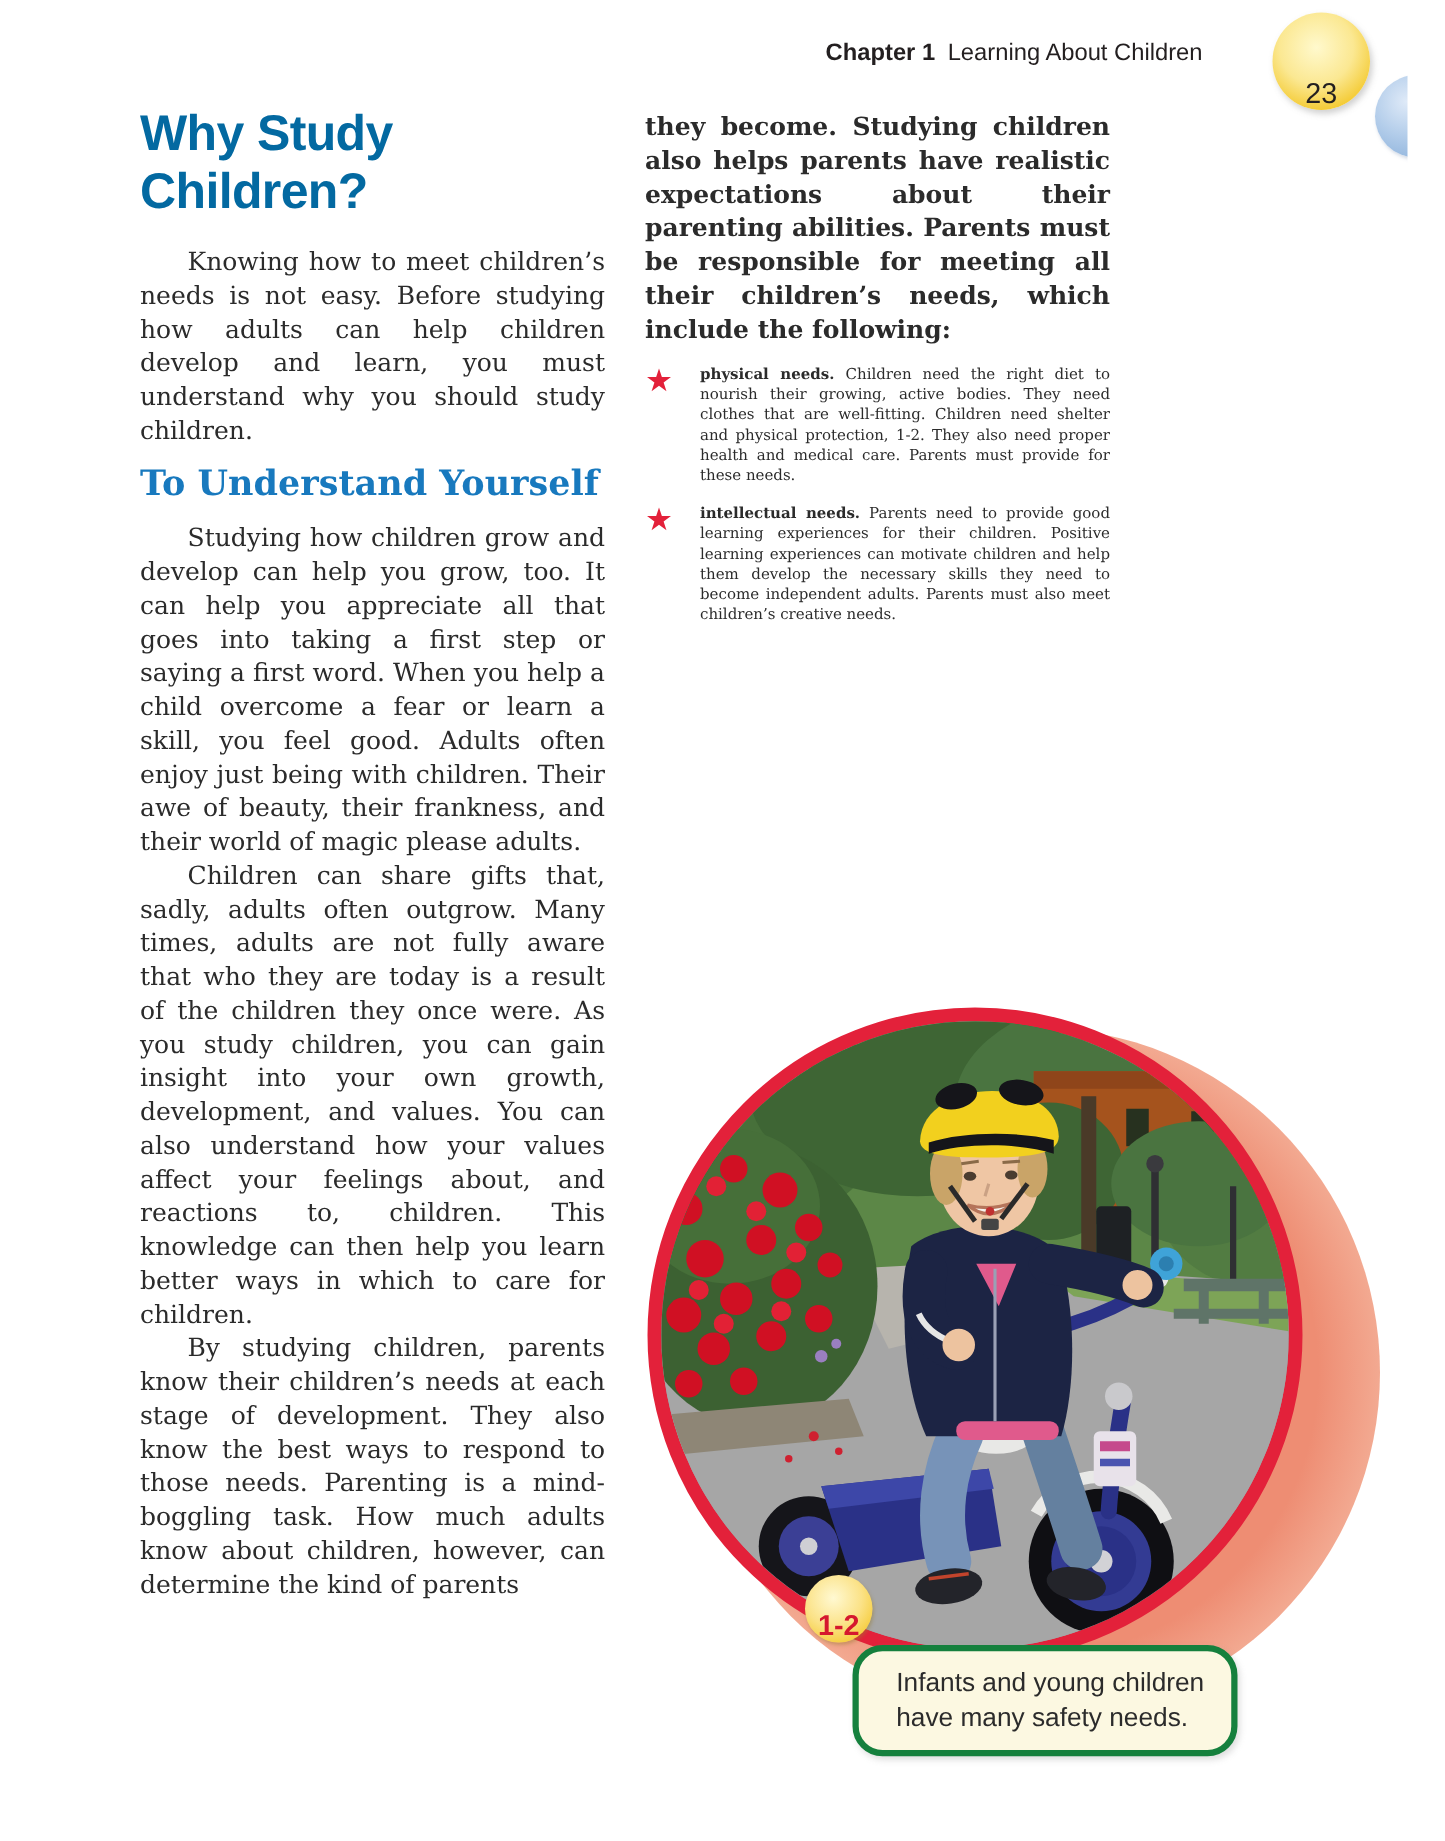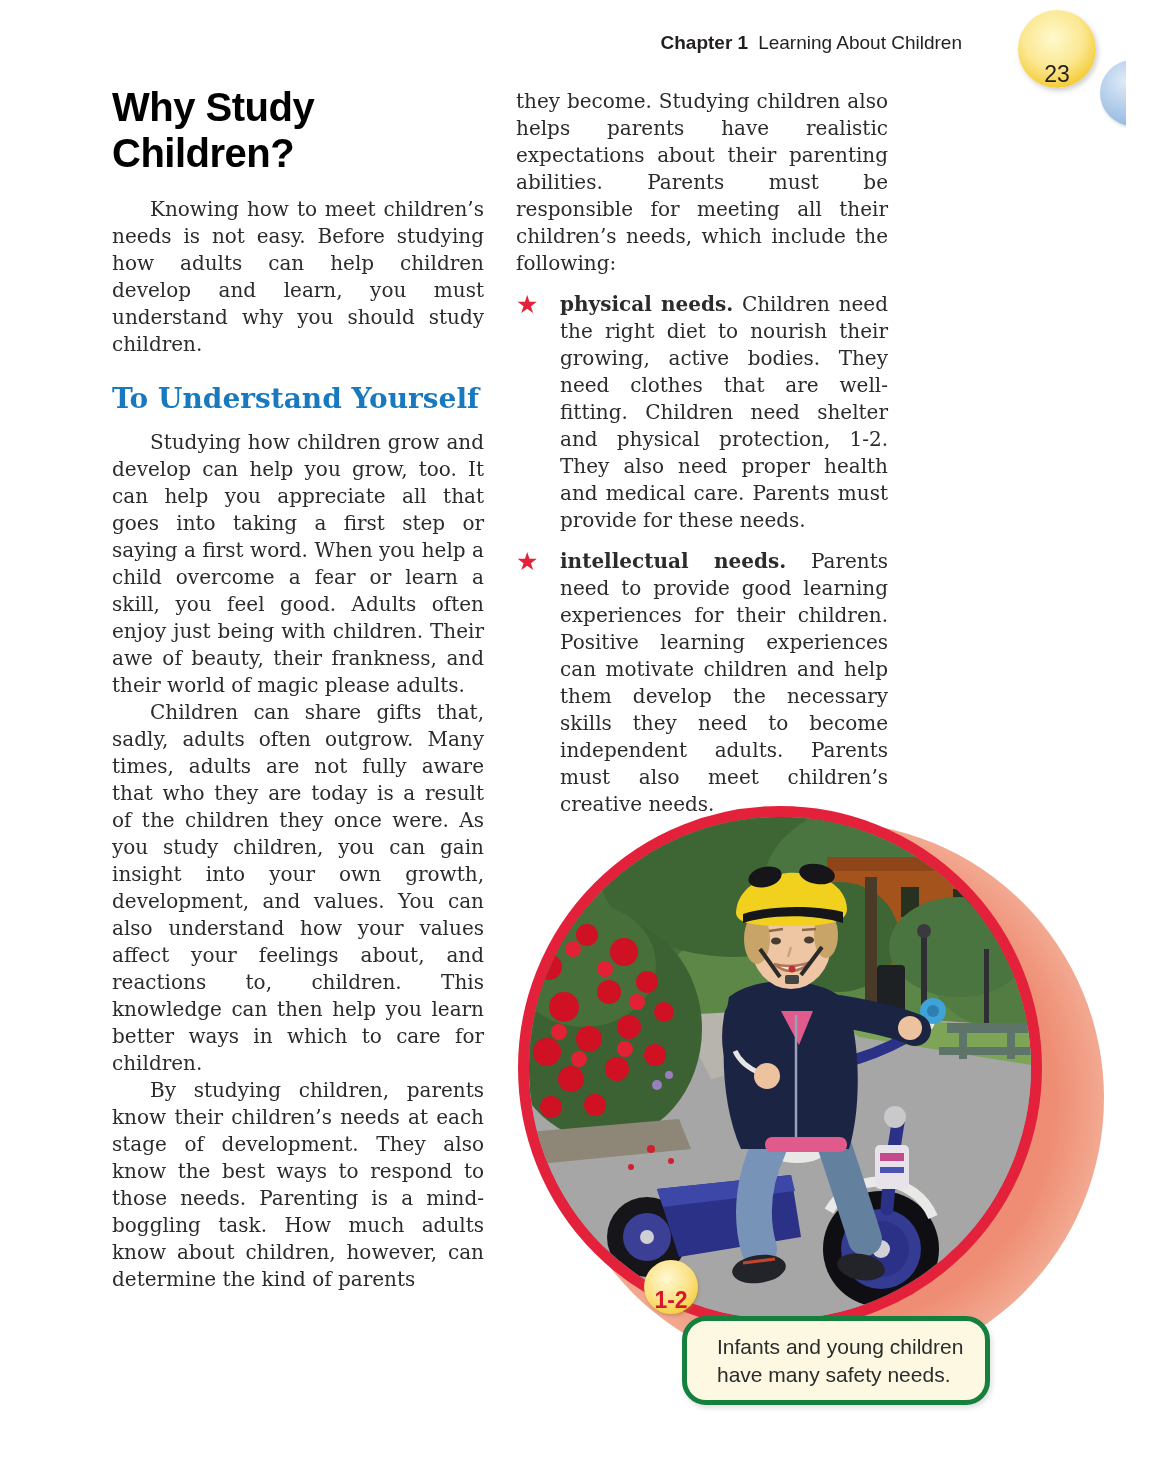--- a/index.html
+++ b/index.html
@@ -29,39 +29,39 @@
   .deco-pink {
     position:absolute; left:1136px; top:128px; width:58px; height:58px; border-radius:50%;
     background: radial-gradient(circle at 38% 32%, #fde6dc 0%, #f7c5b2 55%, #f0a48e 100%);
   }
   
   .col-left  { position:absolute; left:112px; top:84px;  width:372px; }
   .col-right { position:absolute; left:516px; top:88px; width:372px; }
   h1.article-title {
     font-family:"Liberation Sans", sans-serif; font-weight:bold;
     font-size:40px; line-height:1.15; letter-spacing:-0.5px;
-    color:#000000; margin:0 0 20px 0;
+    color:#0369a1; margin:0 0 20px 0;
   }
   h2.section-heading {
     font-family:"DejaVu Serif", serif; font-weight:bold;
-    font-size:28px; line-height:1.18; color:#1879be; margin:24px 0 14px 0;
+    font-size:28px; line-height:1.18; color:#1879be; margin:12px 0 14px 0;
   }
   p.body {
     font-size:20px; line-height:1.35; margin:0; text-indent:38px;
     text-align:justify; text-justify:inter-word;
   }
-  p.cont { text-indent:0; }
+  p.cont { text-indent:0;font-weight:bold; }
   
   .bullets { margin-top:12px; }
   .bullet { display:flex; margin-top:14px; }
   .star {
     flex:0 0 44px; width:44px; color:#e3213a; font-size:25px; line-height:1.1;
     font-family:"DejaVu Sans", sans-serif;
   }
-  .btext { font-size:20px; line-height:1.35; text-align:justify; text-justify:inter-word; }
+  .btext { font-size:12px; line-height:1.35; text-align:justify; text-justify:inter-word; }
   .lead { font-weight:bold; }
   
   .fig-shadow {
     position:absolute; left:552px; top:822px; width:552px; height:552px; border-radius:50%;
     background: radial-gradient(circle, #ee8d73 58%, #f3ac94 72%, #f9d2c3 86%, #fdece5 95%, #ffffff 100%);
     z-index:1;
   }
   .photo-ring {
     position:absolute; left:518px; top:806px; width:502px; height:502px;
     border:11px solid #e3213a; border-radius:50%; overflow:hidden; background:#a0a0a0;

